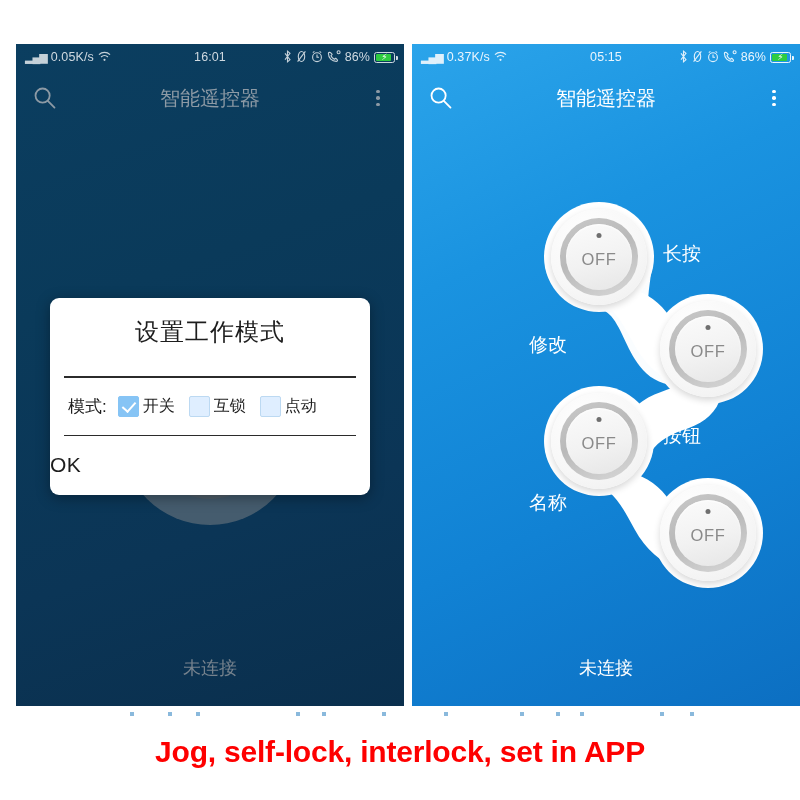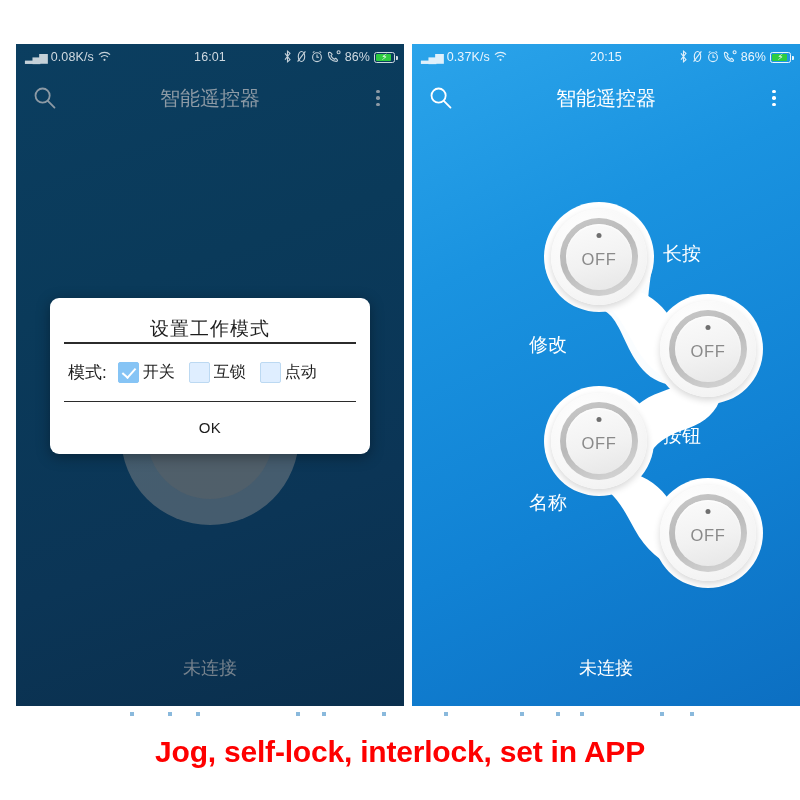--- a/index.html
+++ b/index.html
@@ -124,23 +124,23 @@
     left: 34px; top: 254px;
     width: 320px;
     background: #ffffff;
     border-radius: 9px;
     box-shadow: 0 3px 14px rgba(0,0,0,.35);
     overflow: hidden;
     z-index: 5;
   }
   .dlg-title {
     text-align: center;
-    font-size: 19px;
+    font-size: 24px;
     color: #1d1d1d;
-    padding: 18px 10px 0;
+    padding: 18px 10px 28px;
     letter-spacing: 1px;
   }
   .dlg-rule { height: 1.6px; background: #2b2b2b; margin: 0 14px; }
   .dlg-body {
     display: flex;
     align-items: center;
     padding: 17px 16px 17px 18px;
     gap: 3px;
   }
   .dlg-label { font-size: 17px; color: #1d1d1d; margin-right: 8px; white-space: nowrap; }
@@ -166,22 +166,21 @@
     border-width: 0 2.6px 2.6px 0;
     transform: rotate(42deg);
   }
   .cb-text { font-size: 16px; color: #1d1d1d; white-space: nowrap; }
   .dlg-actions {
     display: flex;
     padding: 17px 0 18px;
   }
   .dlg-actions .btn {
     flex: 1;
-    text-align: center;
-    font-size: 15px;
+    font-size: 21px;
     color: #1d1d1d;
     letter-spacing: .4px;
   }
 
   
   .footer-status {
     position: absolute;
     left: 0; right: 0; bottom: 26px;
     text-align: center;
     font-size: 18px;
@@ -262,21 +261,21 @@
   }
 </style>
 </head>
 <body>
 
 <div class="phone" id="phone-left">
 
   <div class="statusbar">
     <div class="sb-left">
       <span class="ic ic-signal">▂▄▆</span>
-      <span>0.08K/s</span>
+      <span>0.05K/s</span>
       <span class="ic">
         <svg width="13" height="11" viewBox="0 0 13 11" fill="none" stroke="currentColor" stroke-width="1.3">
           <path d="M1 3.6 A8 8 0 0 1 12 3.6"></path>
             <path d="M3.1 6 A5 5 0 0 1 9.9 6"></path>
             <circle cx="6.5" cy="8.8" r="1.1" fill="currentColor" stroke="none"></circle>
         </svg>
       </span>
     </div>
     <div class="sb-mid">16:01</div>
     <div class="sb-right">
@@ -366,21 +365,21 @@
       <span class="ic ic-signal">▂▄▆</span>
       <span>0.37K/s</span>
       <span class="ic">
         <svg width="13" height="11" viewBox="0 0 13 11" fill="none" stroke="currentColor" stroke-width="1.3">
           <path d="M1 3.6 A8 8 0 0 1 12 3.6"></path>
             <path d="M3.1 6 A5 5 0 0 1 9.9 6"></path>
             <circle cx="6.5" cy="8.8" r="1.1" fill="currentColor" stroke="none"></circle>
         </svg>
       </span>
     </div>
-    <div class="sb-mid">20:15</div>
+    <div class="sb-mid">05:15</div>
     <div class="sb-right">
       <span class="ic">
         <svg width="9" height="13" viewBox="0 0 9 13" fill="none" stroke="currentColor" stroke-width="1.1">
           <path d="M2 3.3 L7 9.6 L4.5 11.8 V1.2 L7 3.4 L2 9.7"></path>
         </svg>
       </span>
       <span class="ic">
         <svg width="11" height="13" viewBox="0 0 11 13" fill="none" stroke="currentColor" stroke-width="1.1">
           <ellipse cx="5.5" cy="6.5" rx="3.2" ry="5"></ellipse>
             <path d="M1.6 11.6 L9.4 1.4"></path>

